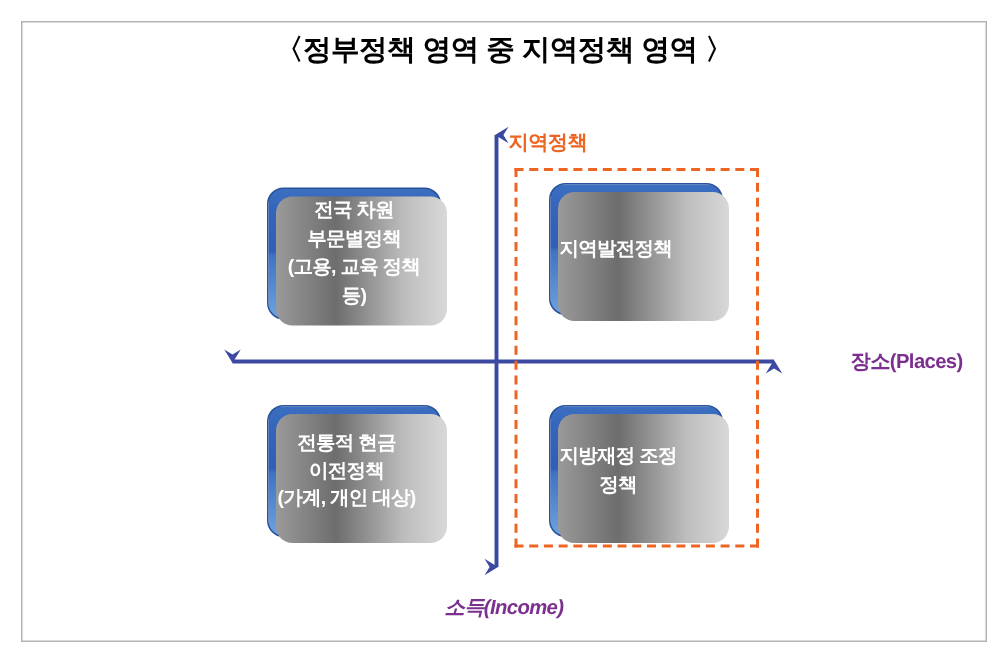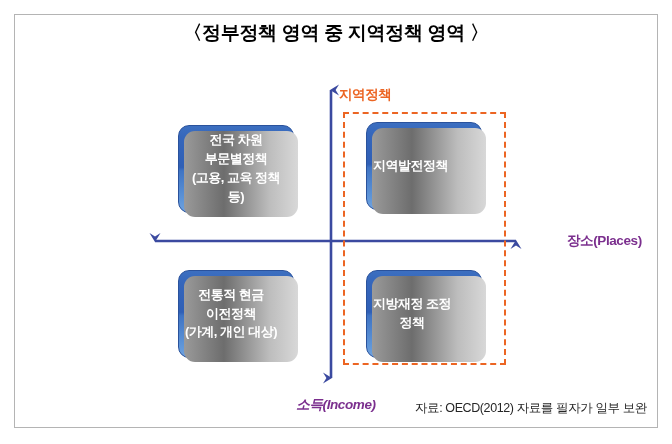--- a/index.html
+++ b/index.html
@@ -220,15 +220,14 @@
   </div>
 
   <div class="policy-box box-cash">
     <span class="lines">전통적 현금<br>이전정책<br>(가계, 개인 대상)</span>
   </div>
 
   <div class="policy-box box-fiscal">
     <span class="lines">지방재정 조정<br>정책</span>
   </div>
 
-  <div class="source-note">자료: OECD(2012) 자료를 필자가 일부 보완</div>
 
 </div>
 
 </body></html>

